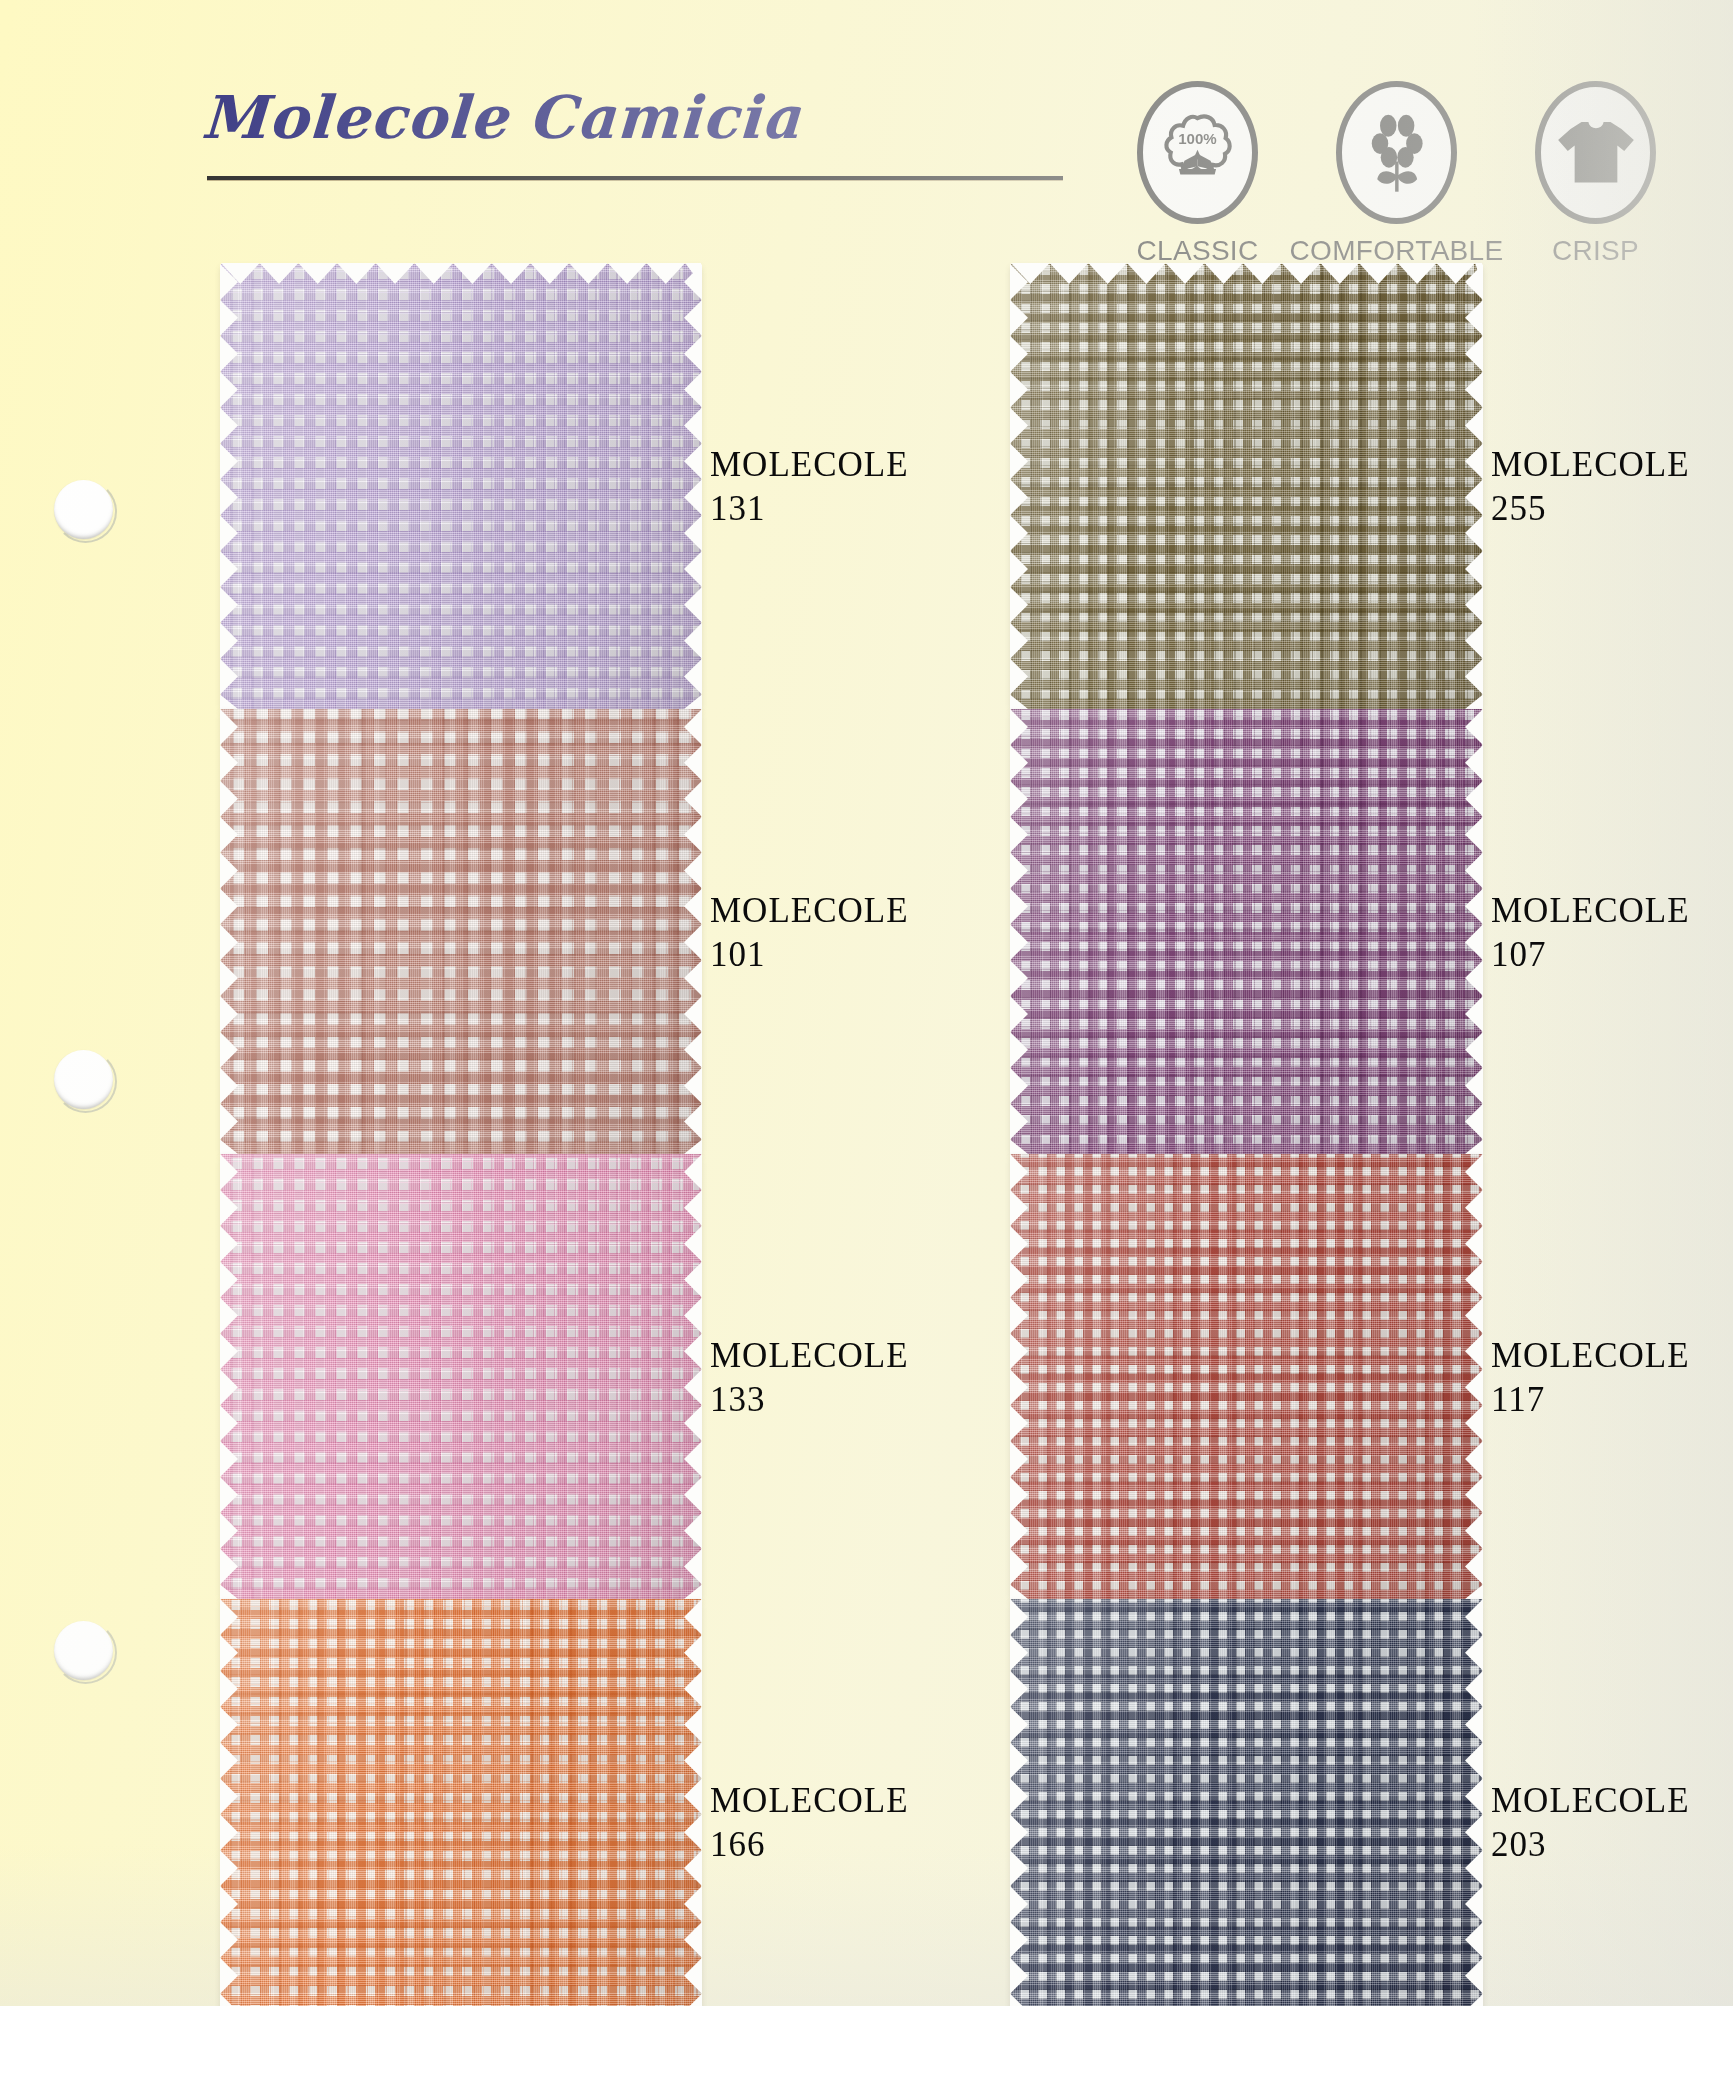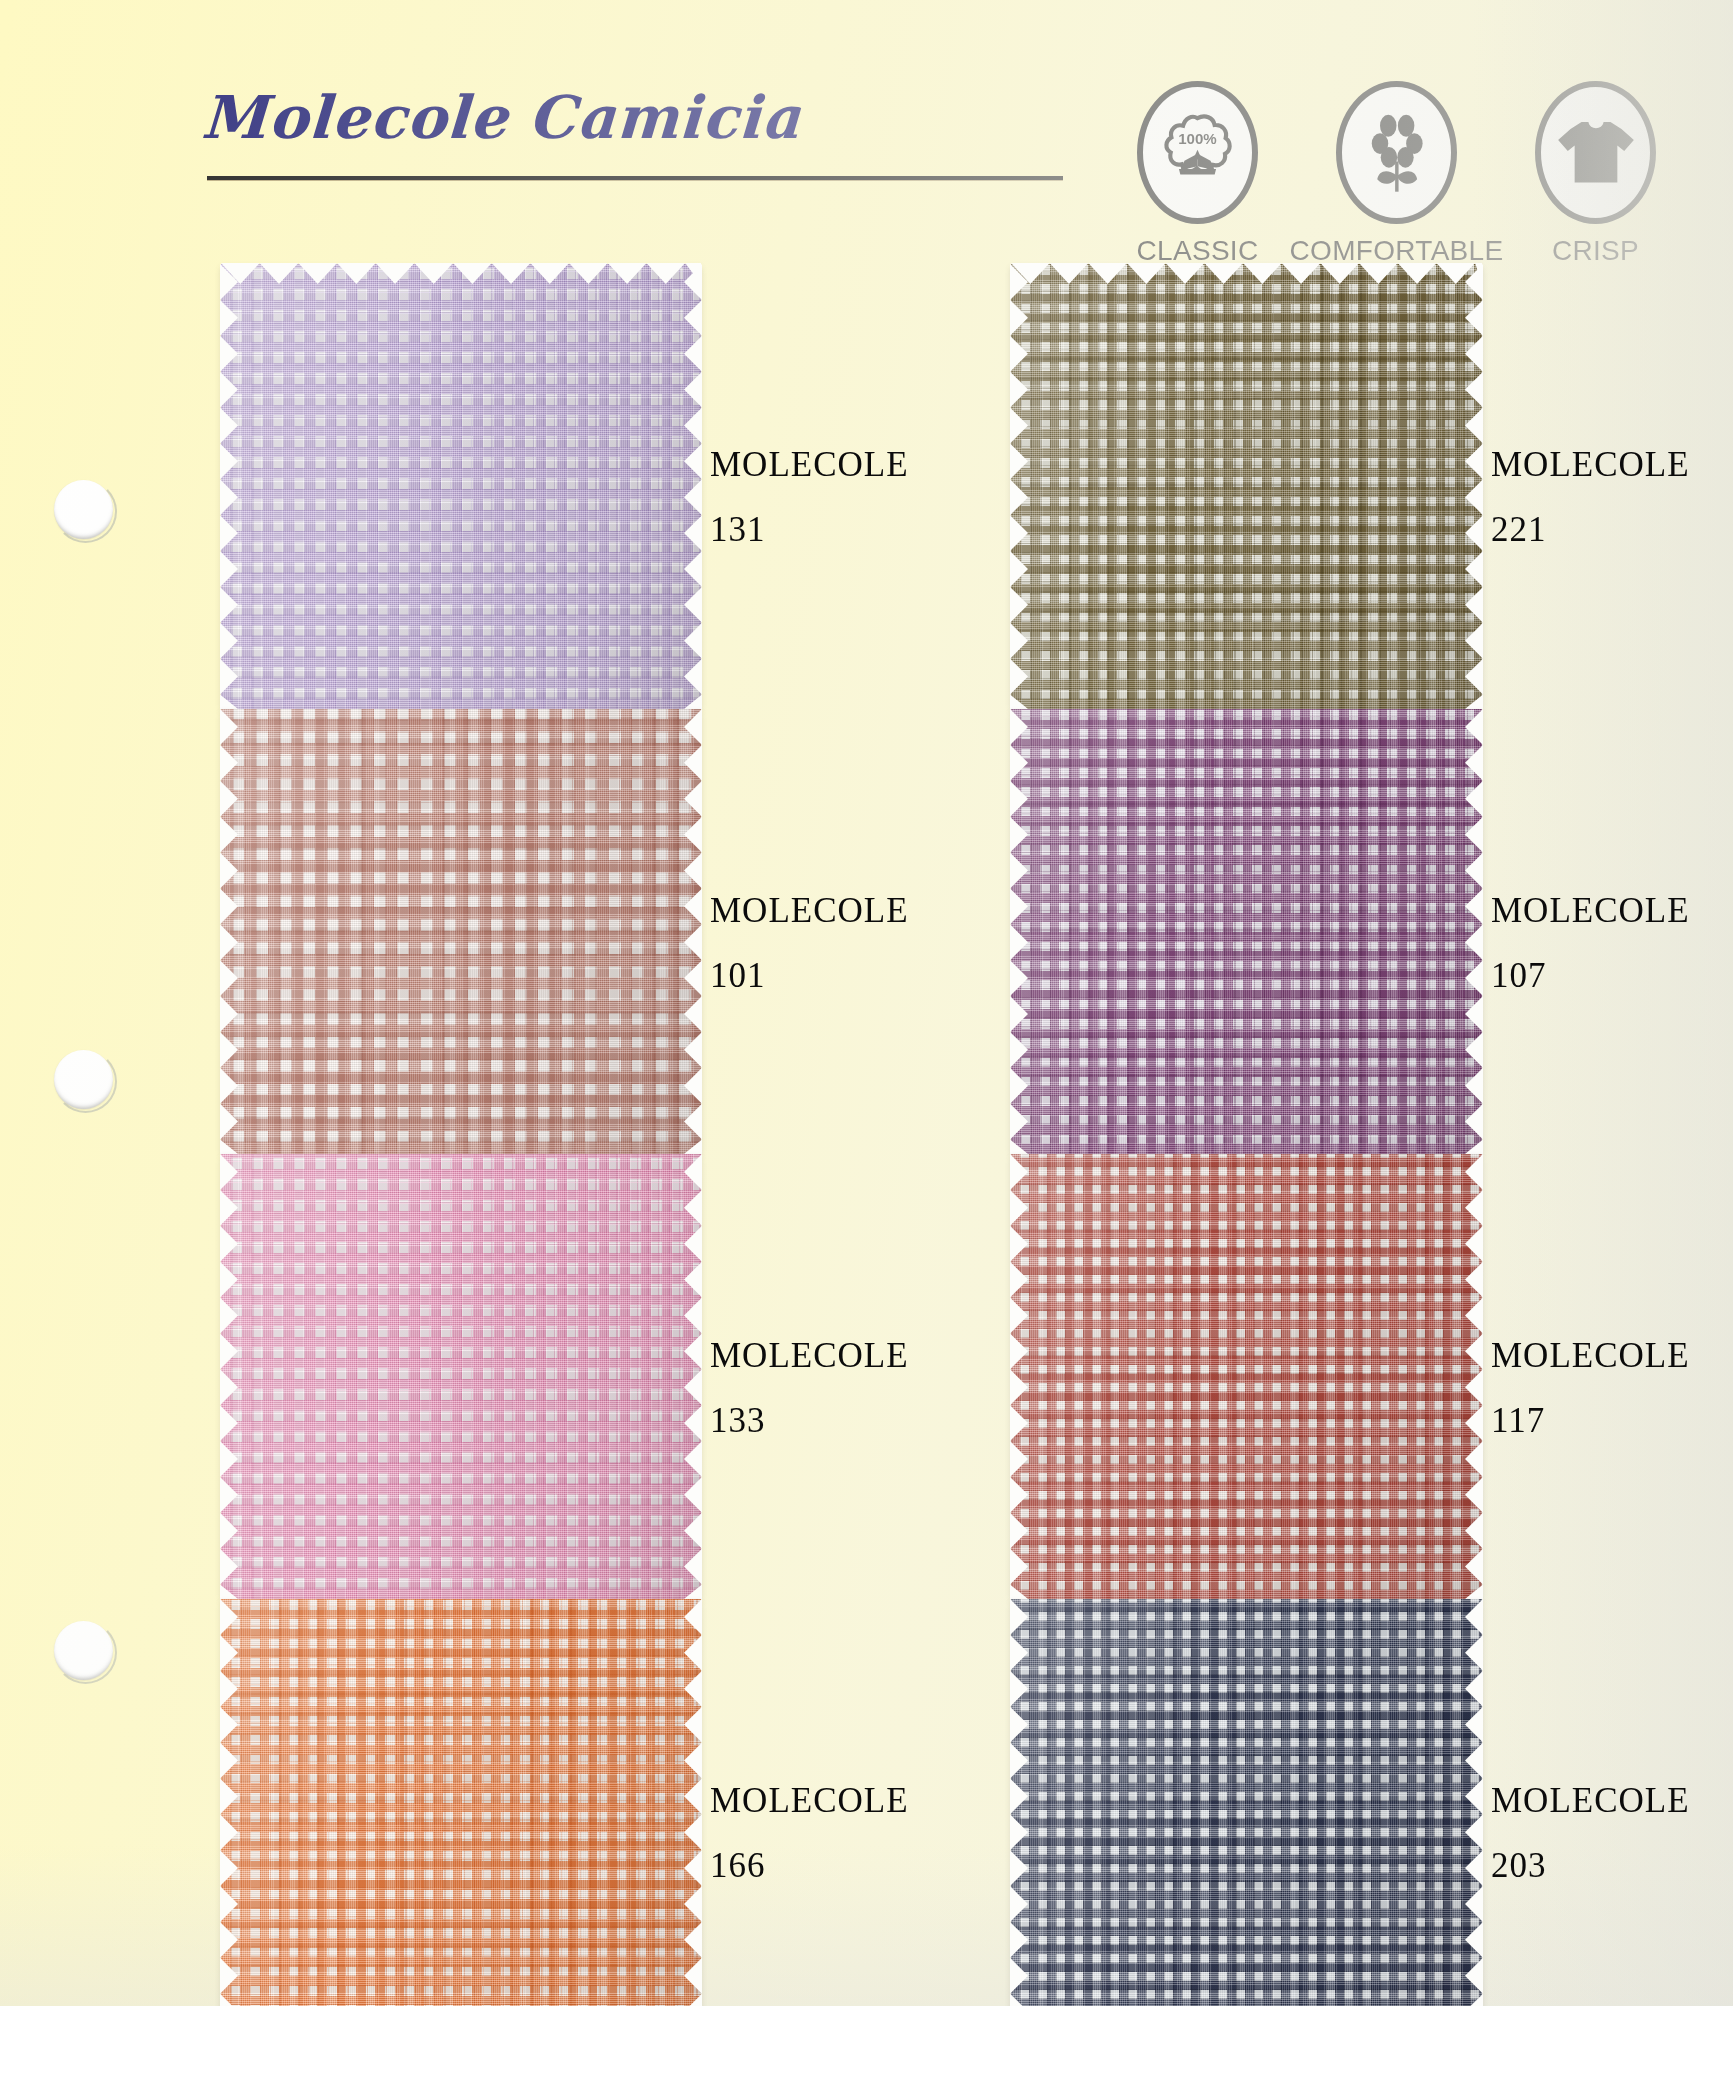--- a/index.html
+++ b/index.html
@@ -158,21 +158,21 @@
   
   .swatch-label {
     position: absolute;
     font-family: "Liberation Serif", serif;
     font-size: 35px;
     line-height: 1.26;
     color: #0b0b0b;
     letter-spacing: 1px;
     white-space: nowrap;
   }
-  .swatch-label .ln2 { display: block; margin-top: 21px; }
+  .swatch-label .ln2 { display: block; }
 
   
   .hole {
     position: absolute;
     width: 59px;
     height: 59px;
     border-radius: 50%;
     background: #ffffff;
     box-shadow: inset 0 -3.5px 4.1px -2.1px rgba(120,120,115,0.55),
                 0 0.7px 1.4px rgba(160,160,155,0.35);
@@ -408,18 +408,18 @@
     </div>
 
   <div class="page-number">− 13−</div>
 
   <div class="paper-tint"></div>
   <div class="edge-shade"></div>
 <div class="swatch-label" style="left: 710px; top: 443px; z-index: 60;"><span>MOLECOLE</span><span class="ln2">131</span></div>
     <div class="swatch-label" style="left: 710px; top: 889px; z-index: 60;"><span>MOLECOLE</span><span class="ln2">101</span></div>
     <div class="swatch-label" style="left: 710px; top: 1334px; z-index: 60;"><span>MOLECOLE</span><span class="ln2">133</span></div>
     <div class="swatch-label" style="left: 710px; top: 1779px; z-index: 60;"><span>MOLECOLE</span><span class="ln2">166</span></div>
-    <div class="swatch-label" style="left: 1491px; top: 443px; z-index: 60;"><span>MOLECOLE</span><span class="ln2">221</span></div>
+    <div class="swatch-label" style="left: 1491px; top: 443px; z-index: 60;"><span>MOLECOLE</span><span class="ln2">255</span></div>
     <div class="swatch-label" style="left: 1491px; top: 889px; z-index: 60;"><span>MOLECOLE</span><span class="ln2">107</span></div>
     <div class="swatch-label" style="left: 1491px; top: 1334px; z-index: 60;"><span>MOLECOLE</span><span class="ln2">117</span></div>
     <div class="swatch-label" style="left: 1491px; top: 1779px; z-index: 60;"><span>MOLECOLE</span><span class="ln2">203</span></div>
   </div>
 
 
 </body></html>

